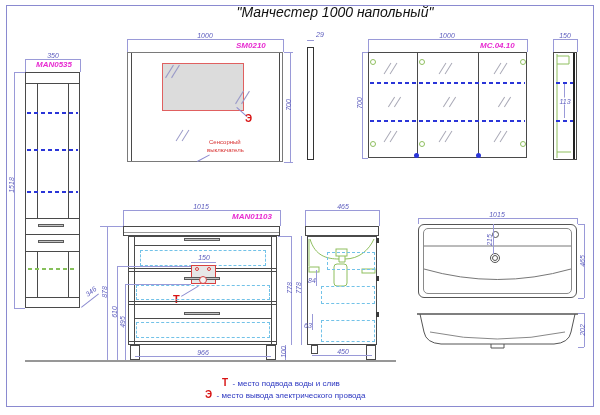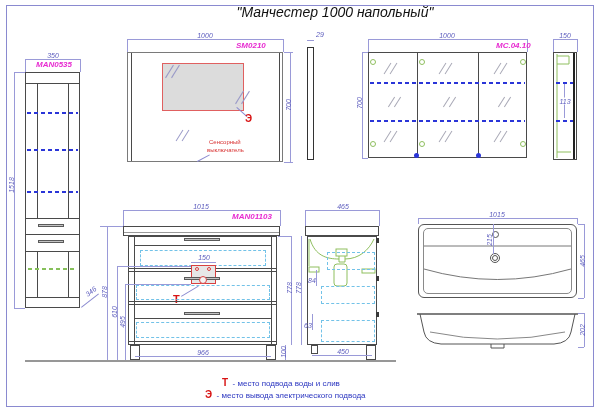--- a/index.html
+++ b/index.html
@@ -124,21 +124,21 @@
     <div class="box" style="left:307px;top:47px;width:7px;height:113px;border-width:1.5px;border-color:#333;"></div>
     <div class="dlh" style="left:307px;top:40px;width:7px;"></div>
     <div class="dim" style="left:316px;top:31px;">29</div>
   </div>
 
   <div>
     <div class="dlh" style="left:368px;top:39px;width:159px;"></div>
     <div class="dlv" style="left:368px;top:39px;height:13px;"></div>
     <div class="dlv" style="left:527px;top:39px;height:13px;"></div>
     <div class="dim ctr" style="left:447px;top:35px;">1000</div>
-    <div class="model" style="left:496px;top:42px;">MC.04.10</div>
+    <div class="model" style="left:480px;top:42px;">MC.04.10</div>
     <div class="box" style="left:368px;top:52px;width:159px;height:106px;border-width:1.5px;"></div>
     <div class="vl" style="left:417px;top:53px;height:104px;"></div>
     <div class="vl" style="left:478px;top:53px;height:104px;"></div>
     <div class="hinge" style="left:370px;top:59px;"></div>
     <div class="hinge" style="left:370px;top:141px;"></div>
     <div class="hinge" style="left:419px;top:59px;"></div>
     <div class="hinge" style="left:419px;top:141px;"></div>
     <div class="hinge" style="left:520px;top:59px;"></div>
     <div class="hinge" style="left:520px;top:141px;"></div>
     <div class="bdash" style="left:370px;top:82px;width:155px;"></div>
@@ -329,16 +329,16 @@
 
   <div class="abs" style="left:25px;top:360px;width:371px;height:2px;background:#979797;"></div>
 
   <div>
     <div class="legendline" style="left:222px;top:372px;">
       <span class="sym">Т</span>
       <span class="txt">- место подвода воды и слив</span>
     </div>
     <div class="legendline" style="left:205px;top:384px;">
       <span class="sym">Э</span>
-      <span class="txt">- место вывода электрического подвода</span>
+      <span class="txt">- место вывода электрического провода</span>
     </div>
   </div>
 </div>
 
 </body></html>

